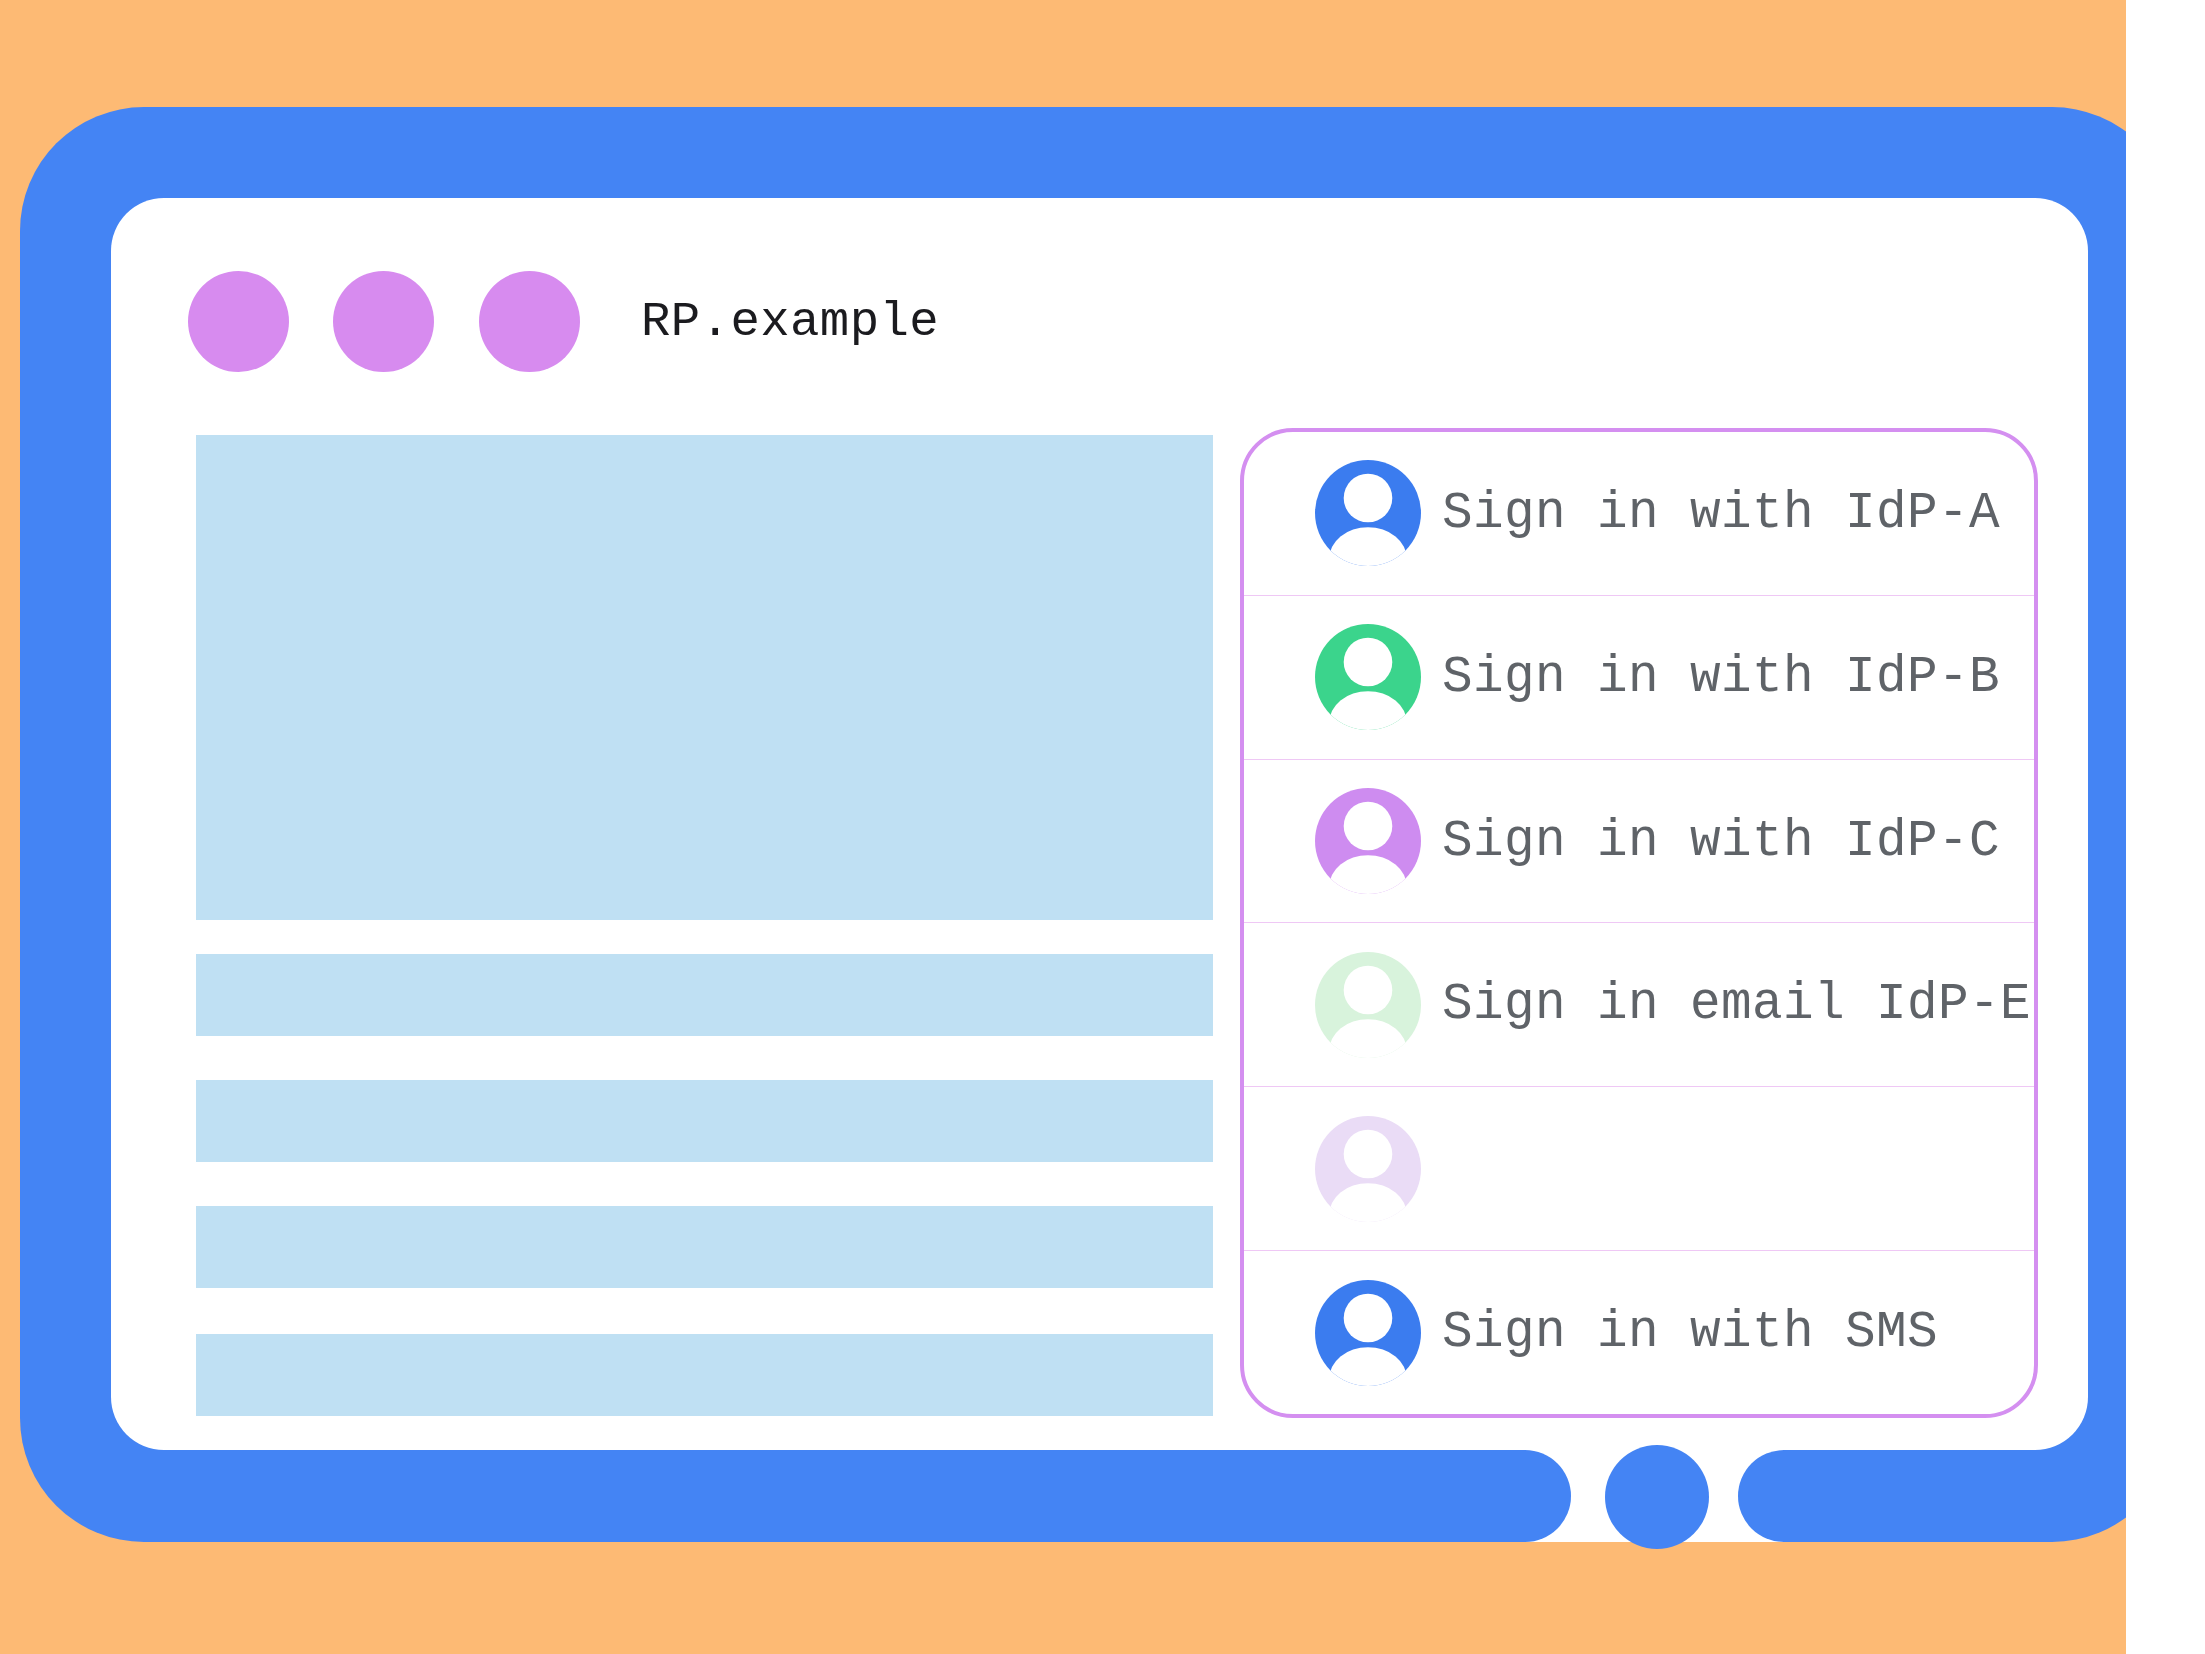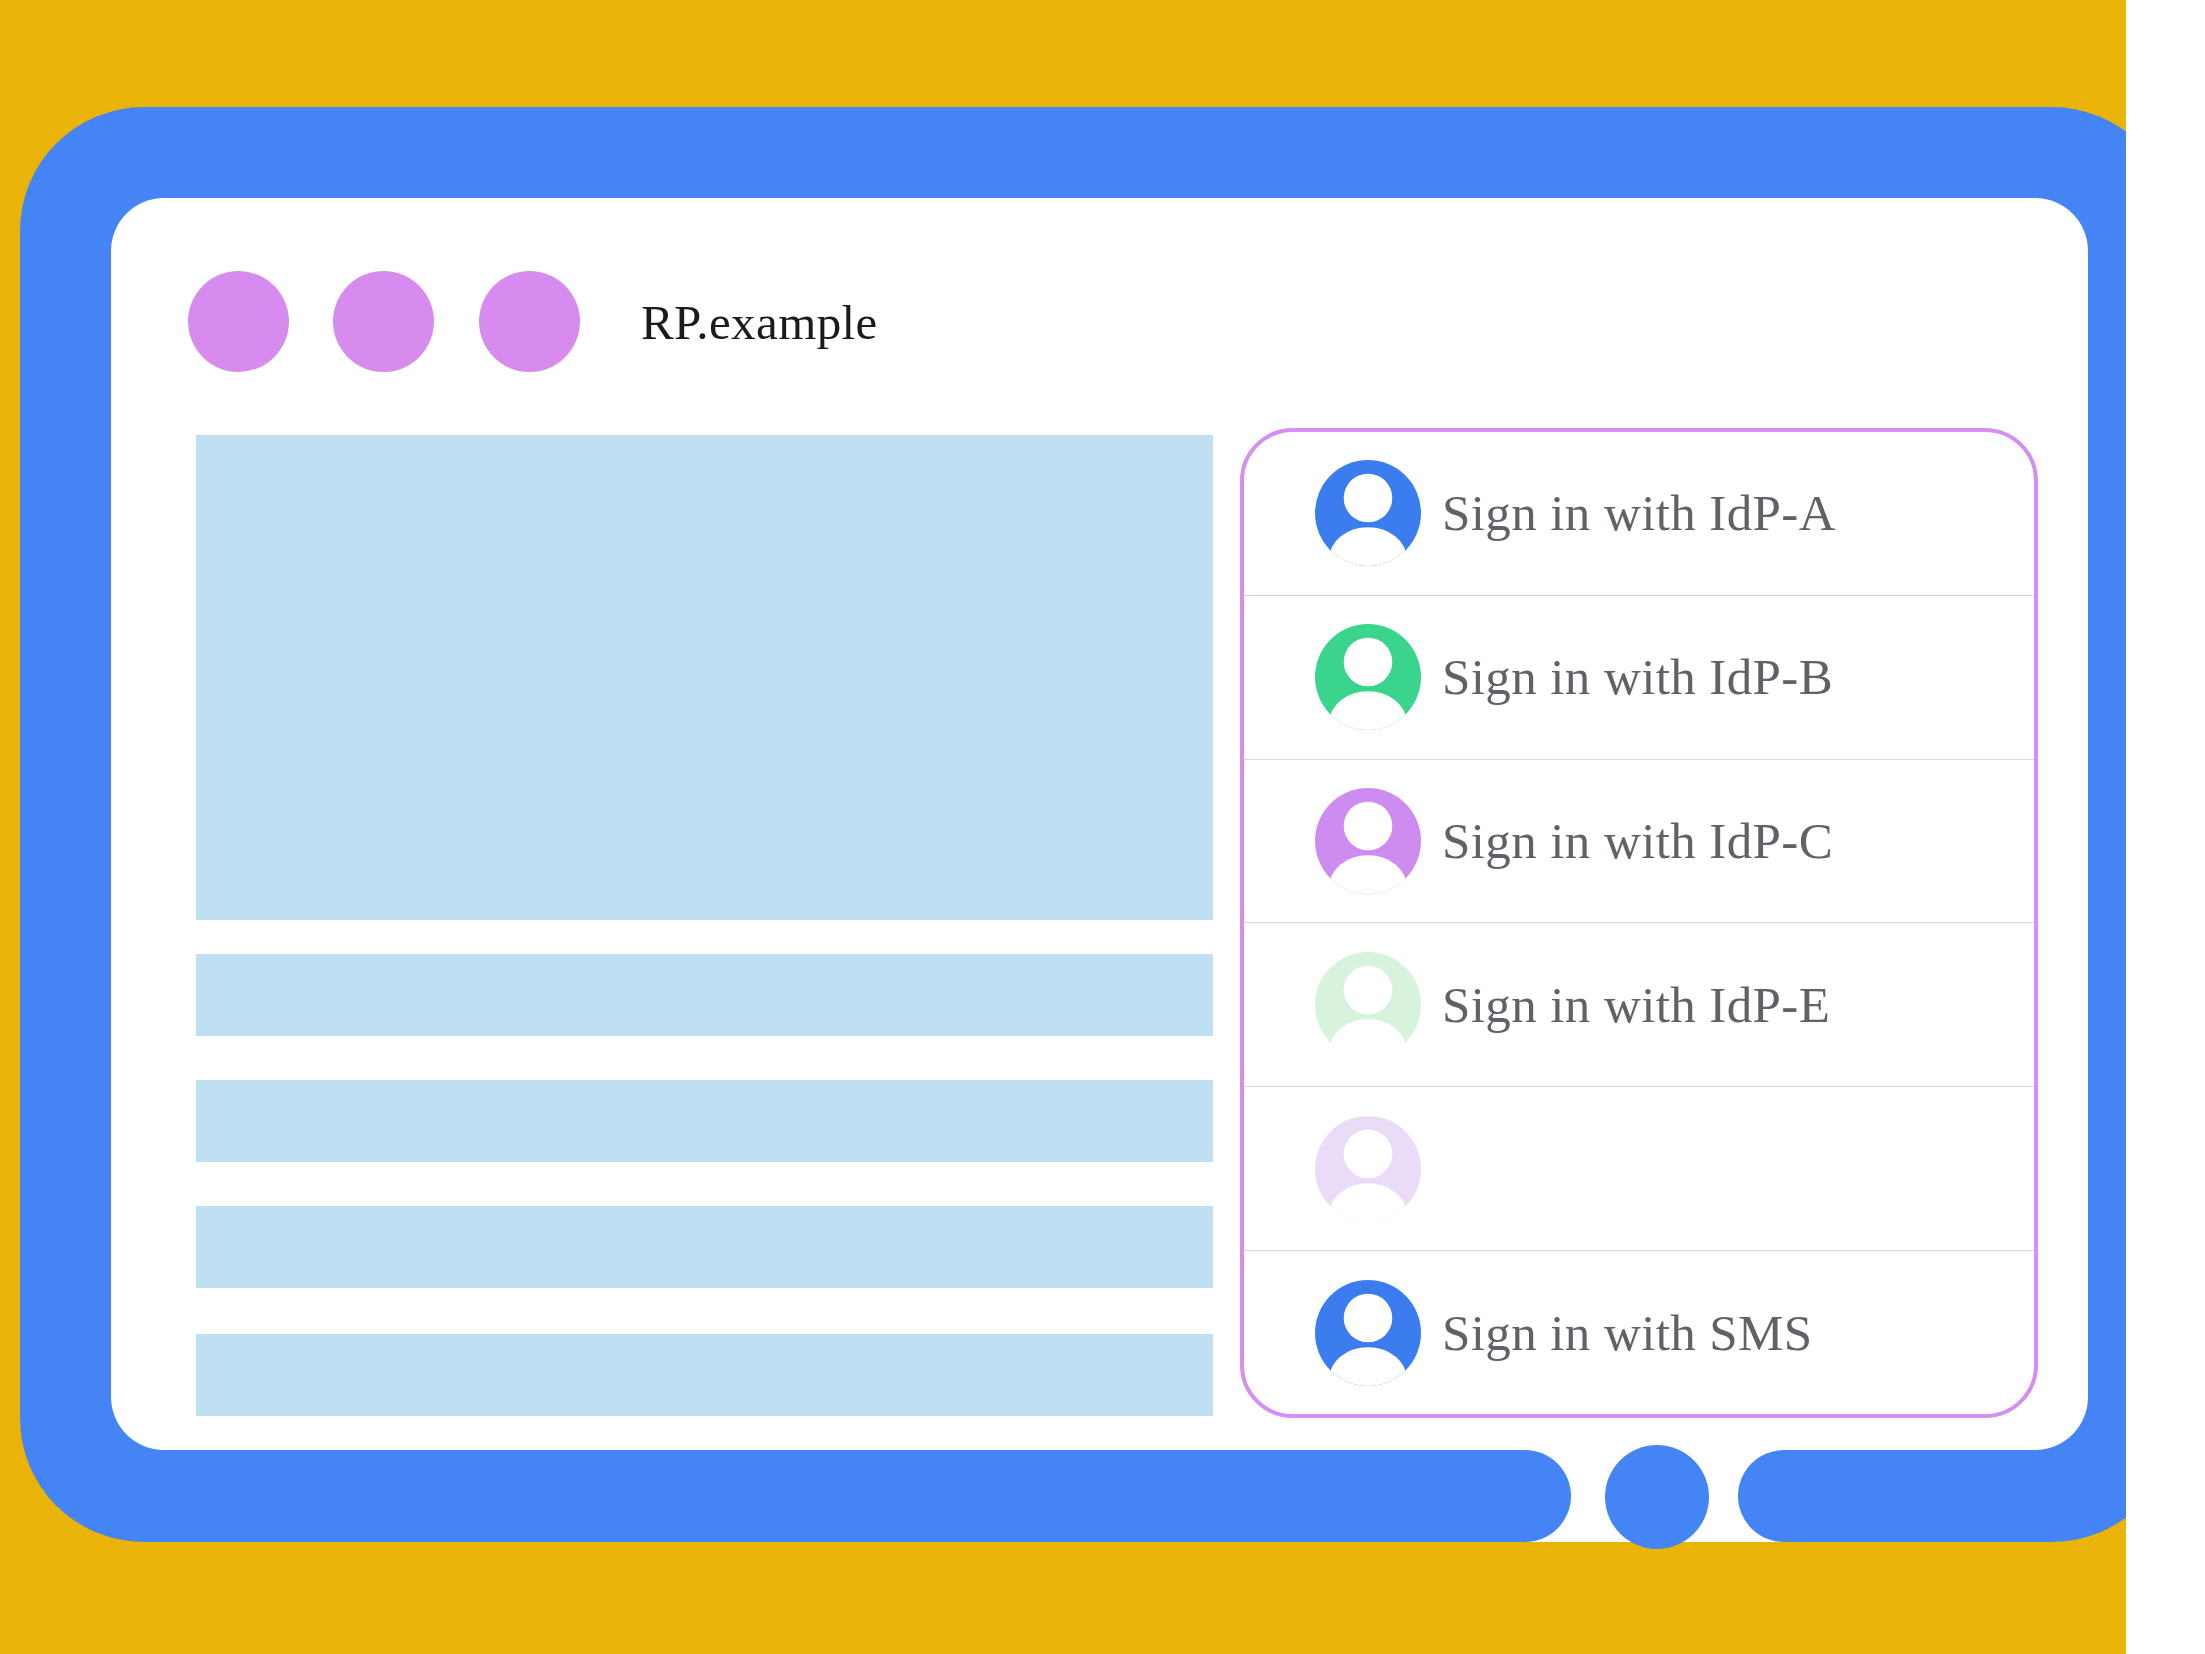--- a/index.html
+++ b/index.html
@@ -1,18 +1,18 @@
 <!DOCTYPE html>
 <html style="font-size:14px"><head>
 <meta charset="utf-8">
 <style>
   html,body{margin:0;padding:0;background:#ffffff;}
   .canvas{
-    position:relative;width:2126px;height:1654px;background:#eab308;overflow:hidden;
-    font-family:Liberation Serif, serif;
+    position:relative;width:2126px;height:1654px;background:#fdba74;overflow:hidden;
+    font-family:Liberation Mono, monospace;
   }
   
   .frame{
     position:absolute;left:20px;top:107px;width:2156px;height:1435px;
     background:#4484F4;border-radius:124px;
   }
   
   .screen{
     position:absolute;left:111px;top:198px;width:1977px;height:1252px;
     background:#ffffff;border-radius:53px;
@@ -124,21 +124,21 @@
     <svg viewBox="0 0 120 120" class="avatar">
           <clipPath id="clip4">
             <circle cx="60" cy="60" r="60"></circle>
           </clipPath>
           <circle cx="60" cy="60" r="60" fill="#D8F3DC"></circle>
           <g clip-path="url(#clip4)">
             <circle cx="60" cy="43" r="27.5" fill="#ffffff"></circle>
             <ellipse cx="60" cy="112" rx="44" ry="36" fill="#ffffff"></ellipse>
           </g>
         </svg>
-    <span class="row-label">Sign in with IdP-E</span>
+    <span class="row-label">Sign in email IdP-E</span>
   </div>
       <div class="row">
     <svg viewBox="0 0 120 120" class="avatar">
           <clipPath id="clip5">
             <circle cx="60" cy="60" r="60"></circle>
           </clipPath>
           <circle cx="60" cy="60" r="60" fill="#EADCF6"></circle>
           <g clip-path="url(#clip5)">
             <circle cx="60" cy="43" r="27.5" fill="#ffffff"></circle>
             <ellipse cx="60" cy="112" rx="44" ry="36" fill="#ffffff"></ellipse>

